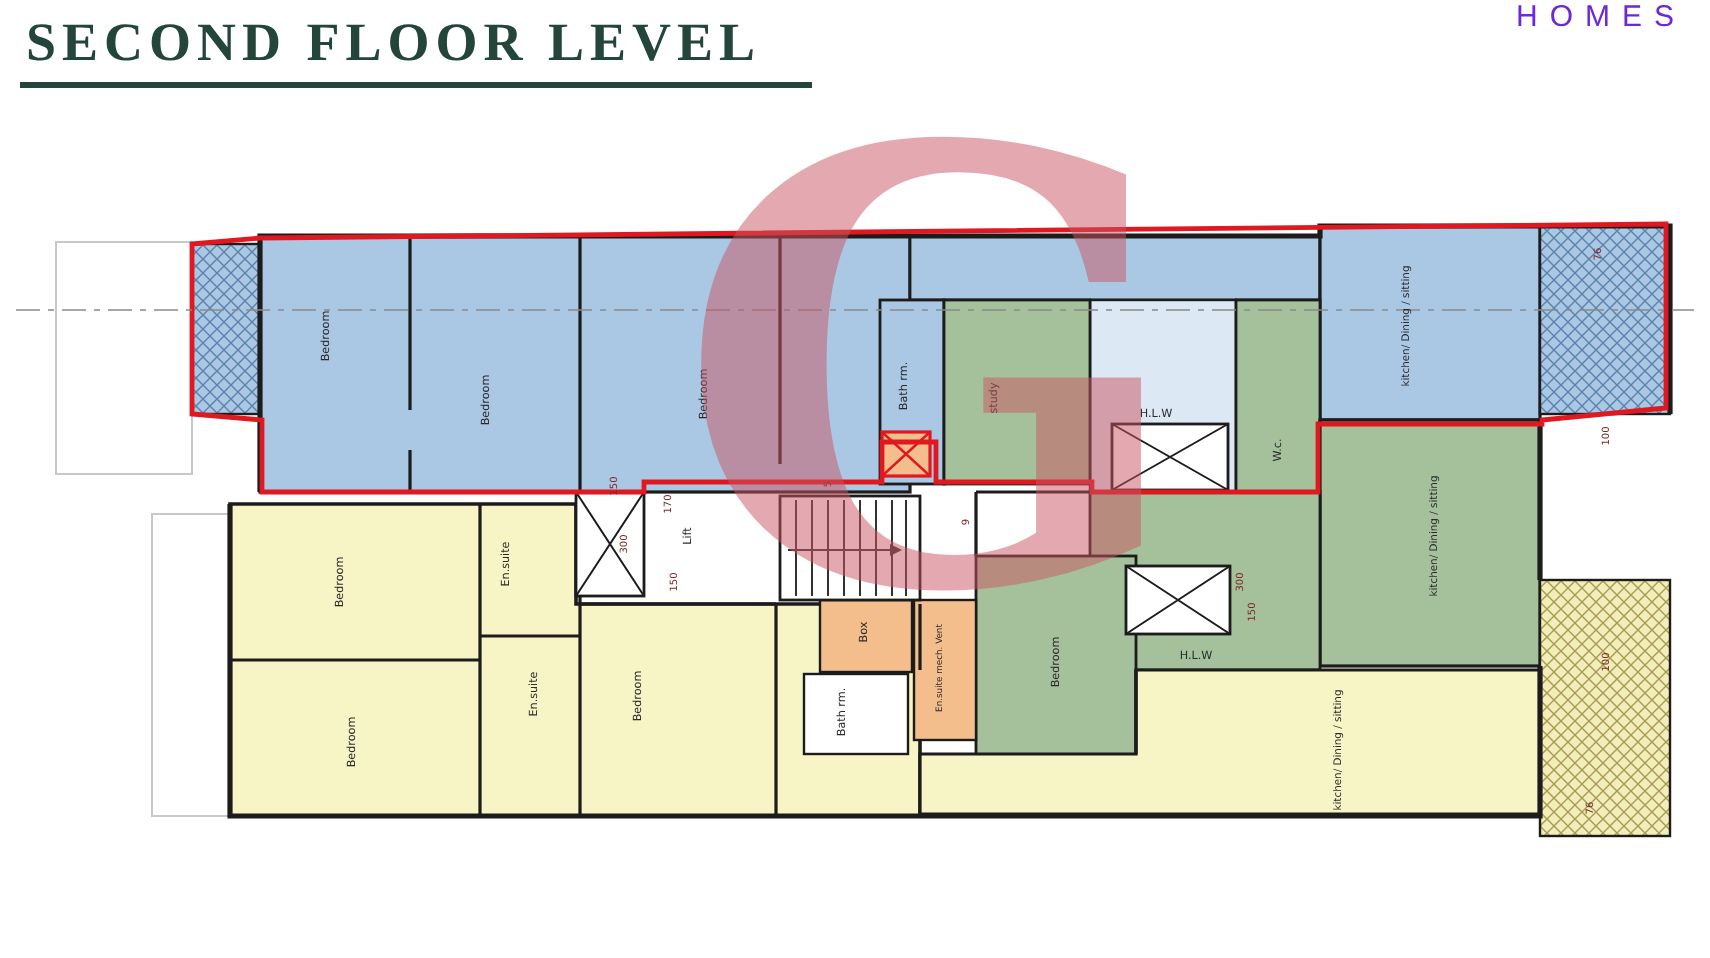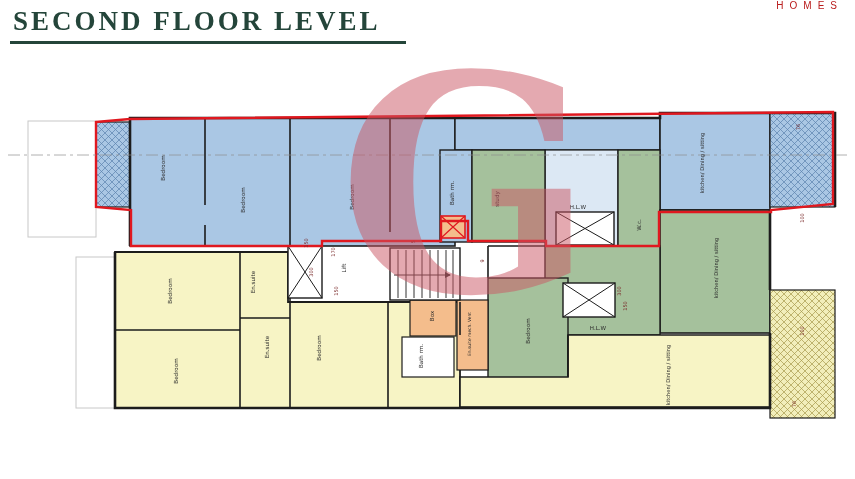--- a/index.html
+++ b/index.html
@@ -9,21 +9,21 @@
   }
   .header{position:absolute;left:0;top:0;width:855px;height:52px;}
   .page-title{
     position:absolute;left:13px;top:6px;margin:0;
     font-family:"Liberation Serif",serif;font-weight:600;
     font-size:27px;letter-spacing:3px;color:#24453a;white-space:nowrap;
   }
   .title-rule{position:absolute;left:10px;top:41px;width:396px;height:3px;background:#24453a;}
   .brand{
     position:absolute;right:12px;top:0px;
-    font-size:10px;letter-spacing:6px;color:#b91c1c;font-weight:500;text-align:center;
+    font-size:15px;letter-spacing:6px;color:#6d28d9;font-weight:500;text-align:center;
   }
   .plan-wrap{position:absolute;left:0;top:0;width:855px;height:479px;}
   .watermark{
     position:absolute;left:338px;top:58px;z-index:5;pointer-events:none;
     font-family:"DejaVu Serif",serif;font-size:300px;line-height:0.85;
     color:#cb5663;opacity:0.5;font-weight:600;
   }
   svg text{font-family:"DejaVu Sans",sans-serif;fill:#2b2b2b;}
   text.room{font-size:5.6px;}
   text.kitchen{font-size:5.2px;}

